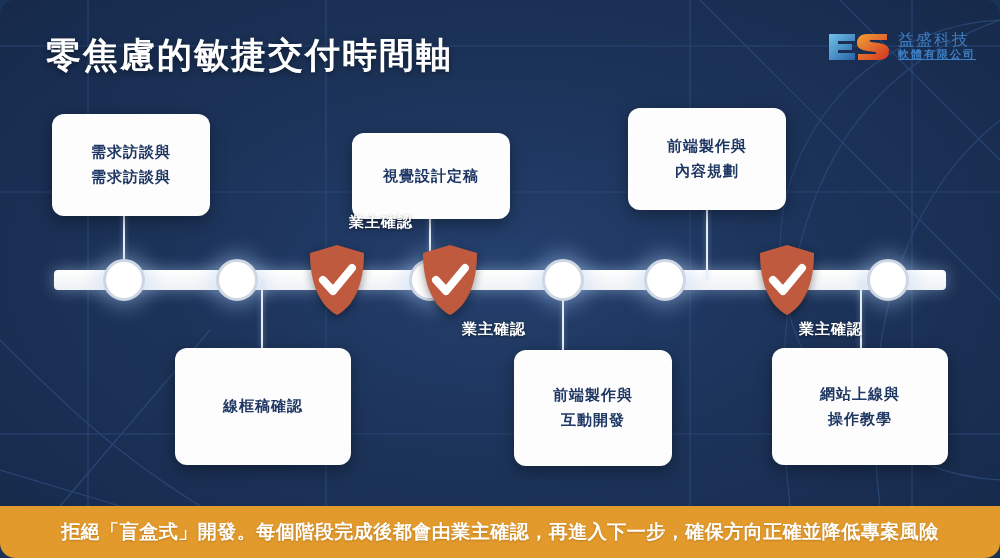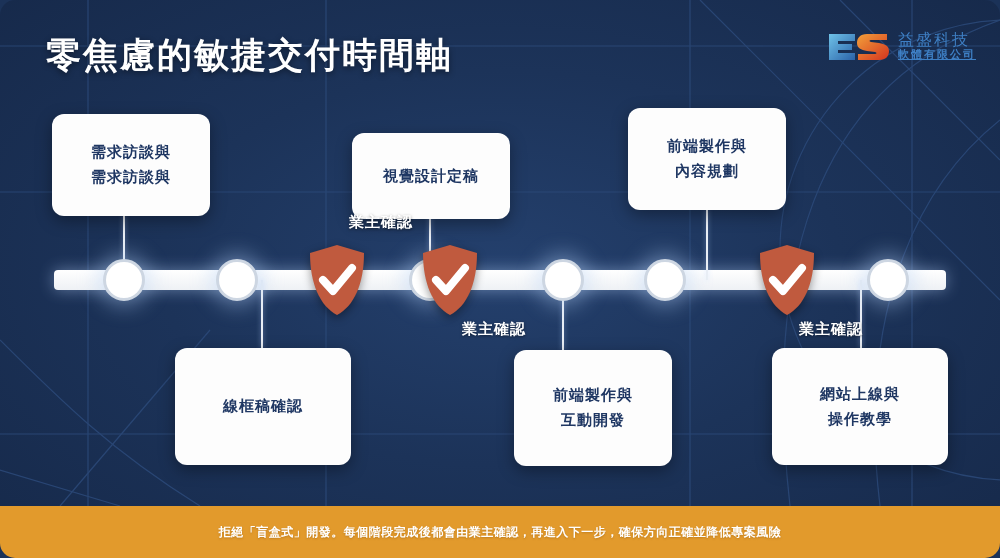--- a/index.html
+++ b/index.html
@@ -80,21 +80,21 @@
     text-shadow:0 1px 3px rgba(0,0,0,.5);
     margin-left:44px;
   }
   
   #footer{
     position:absolute;left:0;bottom:0;width:1000px;height:52px;
     background:#e29a2c;
     display:flex;align-items:center;justify-content:center;
   }
   #footer-text{
-    color:#ffffff;font-size:12px;font-weight:bold;letter-spacing:.5px;
+    color:#ffffff;font-size:19px;font-weight:bold;letter-spacing:.5px;
     text-shadow:0 1px 2px rgba(120,70,0,.35);
     white-space:nowrap;
   }
 </style>
 </head>
 <body>
 
 <div id="slide">
 
   <svg id="bg-decor" width="1000" height="558" viewBox="0 0 1000 558">

